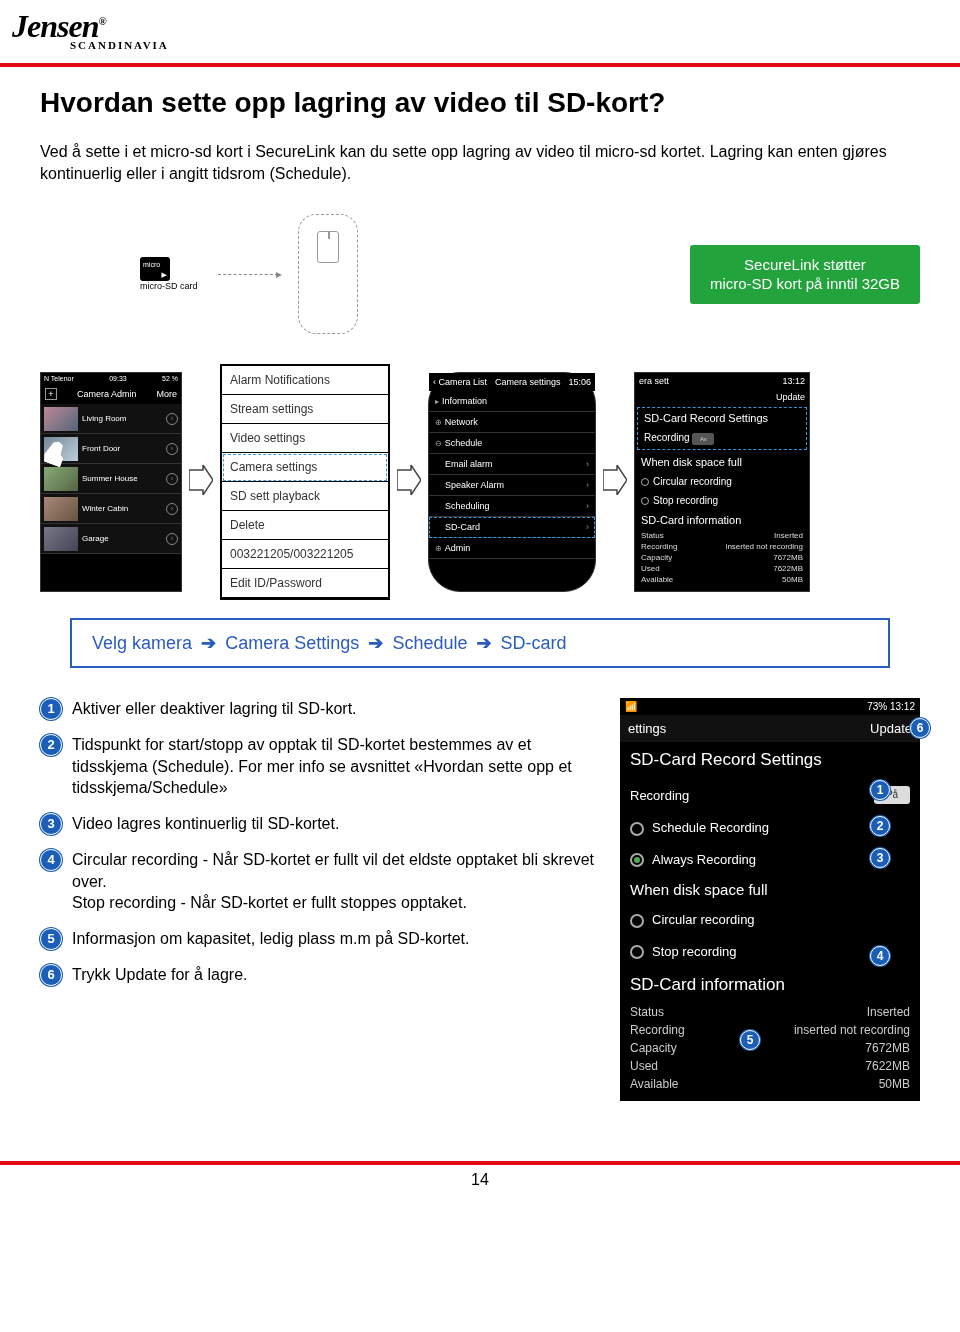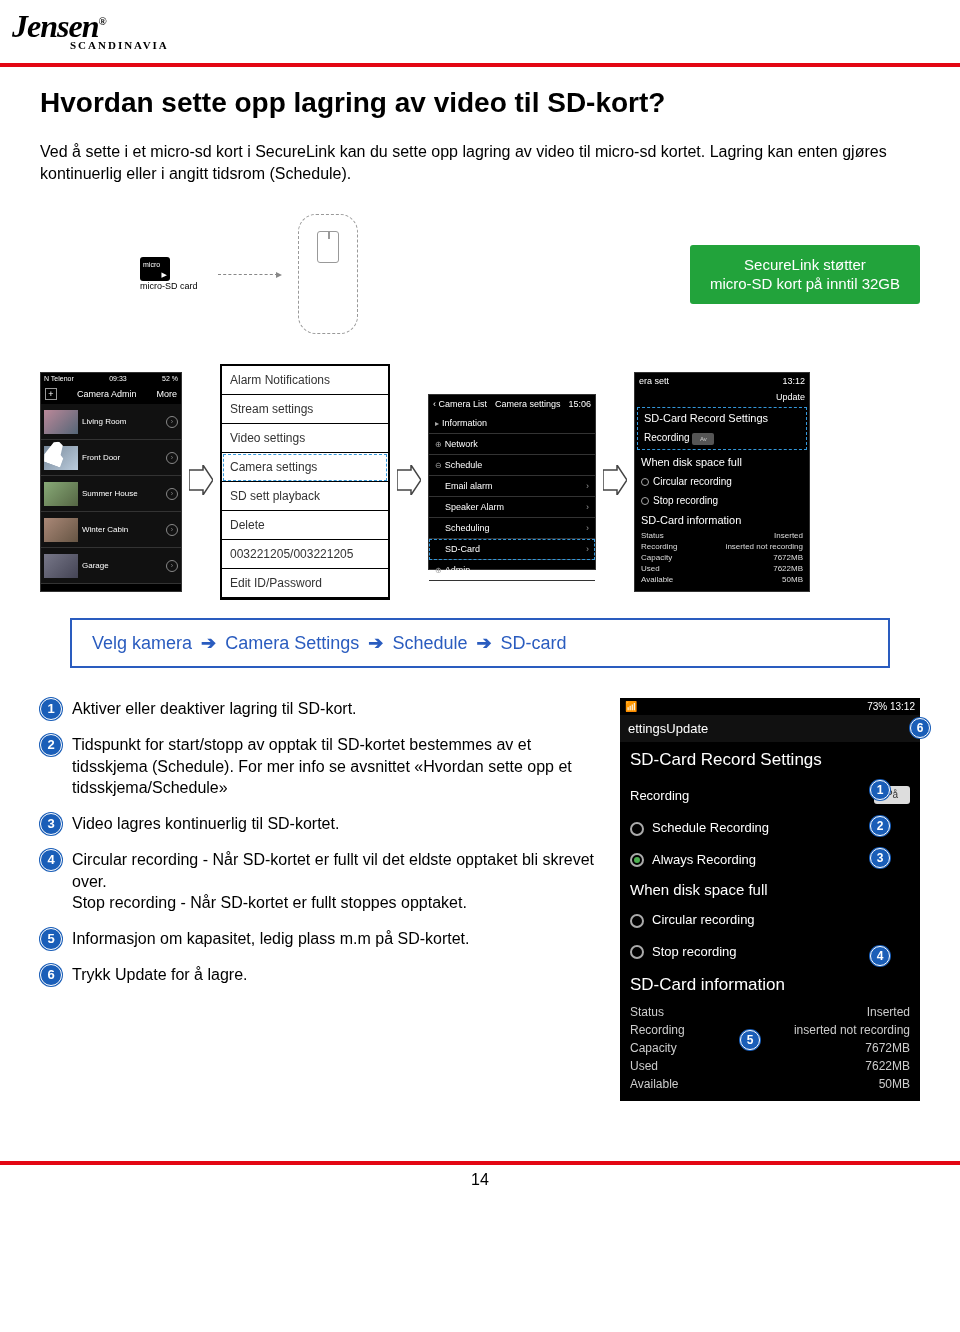--- a/index.html
+++ b/index.html
@@ -23,34 +23,34 @@
   .camera-outline { width: 60px; height: 120px; border: 1px dashed #999; border-radius: 18px; position: relative; }
   .camera-outline::before { content:""; position:absolute; top:16px; left:50%; transform:translateX(-50%); width:20px; height:30px; border:1px solid #999; border-radius:3px;}
   .camera-outline::after { content:""; position:absolute; top:16px; left:29px; width:2px; height:8px; background:#999;}
   .green-badge { background: #22a33b; color: #fff; padding: 10px 20px; border-radius: 3px; text-align: center; font-size: 15px; line-height:1.3; }
   .four-screens { display: flex; align-items: center; gap: 6px; margin-bottom: 18px; }
   .screen { background: #000; color: #fff; font-size: 9px; border: 1px solid #333; }
   .screen.s1 { width: 142px; height: 220px; }
   .screen .status { display:flex; justify-content:space-between; padding:2px 3px; font-size:7px; background:#000;}
   .screen .header { background: #000; display: flex; justify-content: space-between; padding: 4px 4px; font-size:9px; align-items:center;}
   .screen .plus { width:12px; height:12px; border:1px solid #999; text-align:center; line-height:10px; font-size:9px;}
-  .cam-row { display: flex; align-items: center; background: #111; border-bottom: 1px solid #333; padding: 3px; height:36px;}
+  .cam-row { display: flex; align-items: center; background: #111; border-bottom: 1px solid #333; padding: 3px; height:30px;}
   .cam-thumb { width: 34px; height: 24px; background: linear-gradient(135deg,#b89 0%,#567 100%); margin-right: 4px; }
   .cam-thumb.t2 { background: linear-gradient(135deg,#789,#bcd);}
   .cam-thumb.t3 { background: linear-gradient(135deg,#8a7,#564);}
   .cam-thumb.t4 { background: linear-gradient(135deg,#a87,#654);}
   .cam-thumb.t5 { background: linear-gradient(135deg,#778,#445);}
   .cam-name { flex: 1; font-size:8px;}
   .cam-go { width: 12px; height: 12px; border: 1px solid #888; border-radius: 50%; text-align: center; line-height: 10px; font-size:7px; color:#888;}
   .screen.s1 { position:relative; }
   .white-hand { width:24px; height:24px; background:#fff; clip-path: polygon(30% 10%, 50% 0, 70% 10%, 75% 50%, 90% 60%, 90% 100%, 20% 100%, 10% 70%); position:absolute; top:68px; left:2px; transform:rotate(20deg);}
   .settings-list { width: 170px; border: 2px solid #000; background: #fff; }
   .setting-item { border-bottom: 1px solid #000; padding: 7px 8px; font-size: 12px; color: #333; }
   .setting-item.highlight { outline: 1px dashed #3498db; outline-offset: -2px; }
-  .screen.s3 { width: 168px; height: 176px; }
+  .screen.s3 { width: 168px; height: 220px; border-radius: 32px; }
   .s3 .row { display: flex; justify-content: space-between; padding: 5px 6px; border-bottom: 1px solid #333; font-size:9px;}
   .s3 .arrow { color: #999; font-size:9px;}
   .s3 .highlight { outline: 1px dashed #3498db; outline-offset:-1px;}
   .expand-icon { color:#aaa; font-size:8px; margin-right:3px;}
   .screen.s4 { width: 176px; height: 220px; }
   .s4 .sect { padding: 4px 6px; font-size: 10px; }
   .s4 .title-row { display:flex; justify-content:space-between; font-size:9px; padding:3px 4px;}
   .s4 .dashed-box { border:1px dashed #3498db; margin:2px;}
   .s4 .radio { width: 8px; height: 8px; border: 1px solid #aaa; border-radius: 50%; display: inline-block; margin-right: 4px; vertical-align:middle;}
   .s4 .info-row { display: flex; justify-content: space-between; padding: 1px 6px; font-size: 8px; color:#ddd;}
@@ -59,21 +59,21 @@
   .flow-arrow svg { width: 24px; height: 30px; }
   .blue-banner { border: 2px solid #2a5cbf; border-radius: 0; padding: 12px 20px; margin: 10px 30px 30px 30px; }
   .blue-banner-text { color: #2a5cbf; font-size: 18px; }
   .blue-arrow { color: #2a5cbf; font-weight: bold; margin: 0 4px; }
   .bottom { display: flex; gap: 18px; }
   .steps { flex: 1; }
   .step { display: flex; gap: 10px; margin-bottom: 14px; font-size: 16px; line-height: 1.35; }
   .num-circle { width: 22px; height: 22px; background: #1a5eb8; color: #fff; border-radius: 50%; display: flex; align-items: center; justify-content: center; font-size: 13px; font-weight: bold; flex-shrink: 0; border:1px solid #fff; box-shadow:0 0 0 1px #1a5eb8;}
   .phone { width: 300px; background: #000; color: #fff; font-size: 13px; position: relative; }
   .phone .status2 { display:flex; justify-content:space-between; padding:3px 5px; font-size:10px;}
-  .phone .hdr { display: flex; justify-content: flex-start; padding: 6px 8px; background: #111; font-size:13px;}
+  .phone .hdr { display: flex; justify-content: space-between; padding: 6px 8px; background: #111; font-size:13px;}
   .phone .section-title { background: #000; padding: 8px 10px; font-size: 17px; font-weight:normal;}
   .phone .row2 { display: flex; justify-content: space-between; align-items: center; padding: 8px 10px; font-size: 13px; }
   .phone .radio2 { width: 14px; height: 14px; border: 2px solid #aaa; border-radius: 50%; display: inline-block; margin-right: 8px; vertical-align: middle; position:relative;}
   .phone .radio2.on::after { content:""; width:6px; height:6px; background:#4caf50; border-radius:50%; position:absolute; top:2px; left:2px;}
   .phone .toggle2 { width:36px; height:18px; background:#ddd; border-radius:3px; color:#333; font-size:10px; text-align:center; line-height:18px;}
   .phone .info { padding: 2px 10px; display: flex; justify-content: space-between; font-size: 12px; color:#ccc;}
   .phone .white-sect { color:#fff; padding:6px 10px; font-size:15px;}
   .callout { position: absolute; }
   .callout .num-circle { width:20px; height:20px; font-size:12px;}
   .footer-bar { height:4px; background:#e30613; margin-top:40px;}

